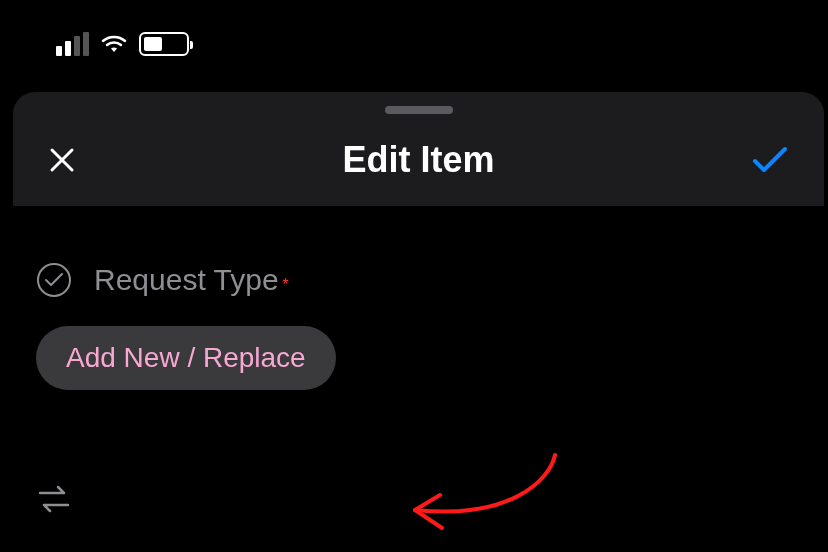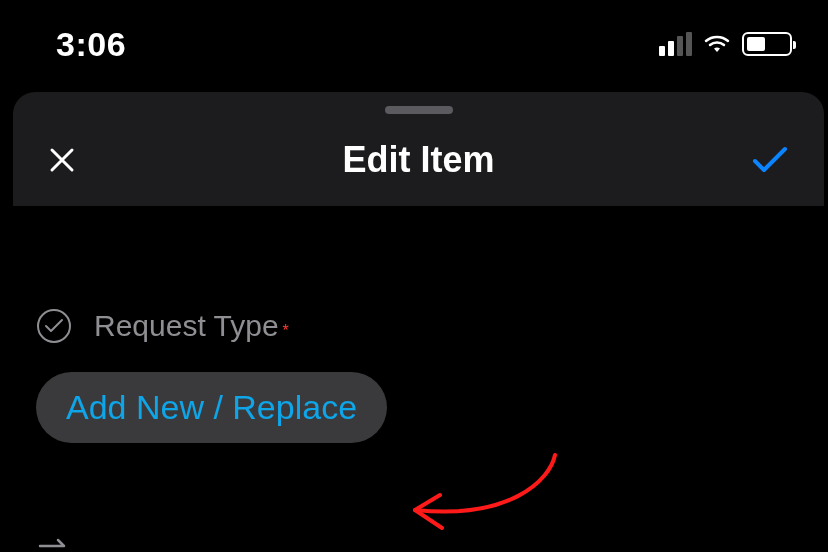--- a/index.html
+++ b/index.html
@@ -133,21 +133,20 @@
     .section-gap {
       height: 56px;
       background: #000;
     }
     .field-row {
       background: #000;
       display: flex;
       align-items: center;
       gap: 22px;
       padding: 18px 36px;
-      margin-top: 46px;
     }
     .field-header {
        padding-top: 0;
     }
     .icon-circle {
       width: 36px;
       height: 36px;
       flex-shrink: 0;
     }
     .field-label {
@@ -158,22 +157,22 @@
       color: #ff3b30;
       margin-left: 4px;
     }
     .chip-row {
       background: #000;
       padding: 10px 36px 26px 36px;
     }
     .chip {
       display: inline-block;
       background: #3a3a3c;
-      color: #0ea5e9;
-      font-size: 34px;
+      color: #f9a8d4;
+      font-size: 28px;
       padding: 16px 30px;
       border-radius: 40px;
       border: none;
       cursor: pointer;
     }
     .section-gap-2 {
       height: 42px;
       background: #000;
       border-top: 1px solid #000;
     }
@@ -195,21 +194,20 @@
       top: 450px;
       width: 180px;
       height: 90px;
       pointer-events: none;
     }
   </style>
 </head>
 <body>
 
 <div class="status-bar">
-  <div class="status-time">3:06</div>
   <div class="status-right">
     <div class="signal-bars">
       <div class="signal-bar sb1"></div>
       <div class="signal-bar sb2"></div>
       <div class="signal-bar sb3"></div>
       <div class="signal-bar sb4"></div>
     </div>
     <svg class="wifi-icon" viewBox="0 0 30 24">
       <path d="M15 20 C15 20 18 16.5 18 16.5 C16 15 14 15 12 16.5 Z" fill="#fff"></path>
       <path d="M8 13 C12 9.5 18 9.5 22 13" stroke="#fff" stroke-width="2.5" fill="none" stroke-linecap="round"></path>

